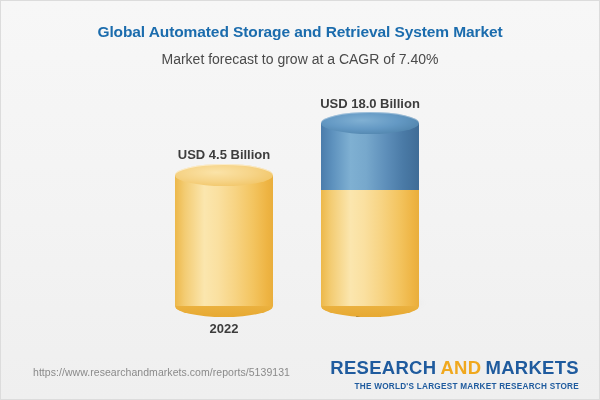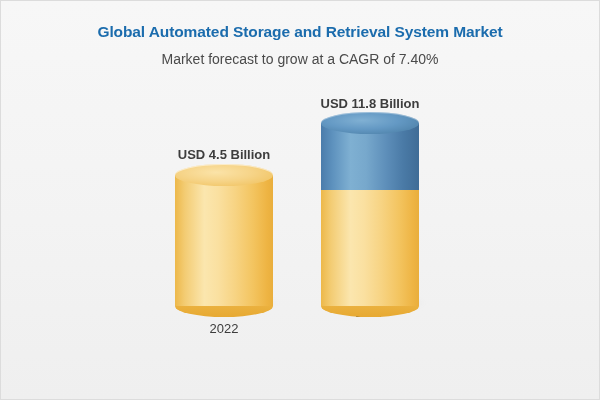--- a/index.html
+++ b/index.html
@@ -220,26 +220,26 @@
       <div class="cyl" style="left:174px; top:174px; width:98px; height:131px;">
         <div class="cyl-shadow"></div>
 
         <div class="seg" style="top:0; height:131px; z-index:2;">
           <div class="seg-bottom-cap cap-yellow-bottom"></div>
           <div class="seg-body fill-yellow"></div>
           <div class="seg-top-cap cap-yellow-top"></div>
         </div>
       </div>
 
-      <div class="cat-label" style="left:123px; top:320px;">2022</div>
+      <div class="cat-label" style="left:123px; top:320px;font-weight:bold;">2022</div>
     </div>
 
     <div class="bar-group">
 
-      <div class="value-label" style="left:269px; top:95px;">USD 11.8 Billion</div>
+      <div class="value-label" style="left:269px; top:95px;">USD 18.0 Billion</div>
 
       <div class="cyl" style="left:320px; top:122px; width:98px; height:183px;">
         <div class="cyl-shadow"></div>
 
         <div class="seg" style="top:67px; height:116px; z-index:3;">
           <div class="seg-bottom-cap cap-yellow-bottom"></div>
           <div class="seg-body fill-yellow"></div>
         </div>
 
         <div class="seg" style="top:0; height:67px; z-index:2;">
@@ -247,14 +247,22 @@
           <div class="seg-body fill-blue"></div>
           <div class="seg-top-cap cap-blue-top"></div>
         </div>
       </div>
 
       <div class="cat-label" style="left:269px; top:304px;">2027</div>
     </div>
 
   </div>
 
+  <div class="footer layer">
+    <div class="footer-url">https://www.researchandmarkets.com/reports/5139131</div>
+
+    <div class="logo">
+      <div class="logo-main"><span class="logo-word-blue">RESEARCH</span><span class="logo-word-gold" style="margin:0 4px;">AND</span><span class="logo-word-blue">MARKETS</span></div>
+      <div class="logo-tag">THE WORLD'S LARGEST MARKET RESEARCH STORE</div>
+    </div>
+  </div>
 
 </div>
 
 </body></html>

